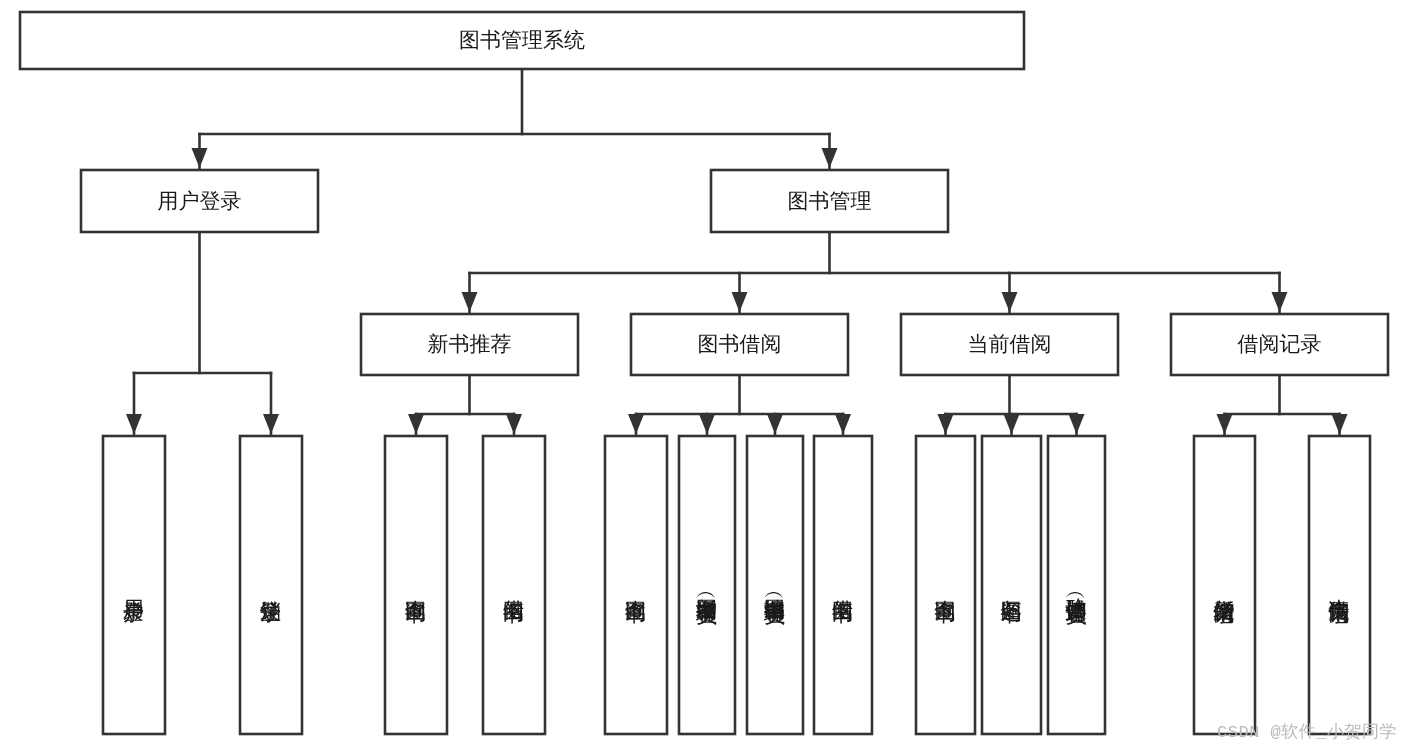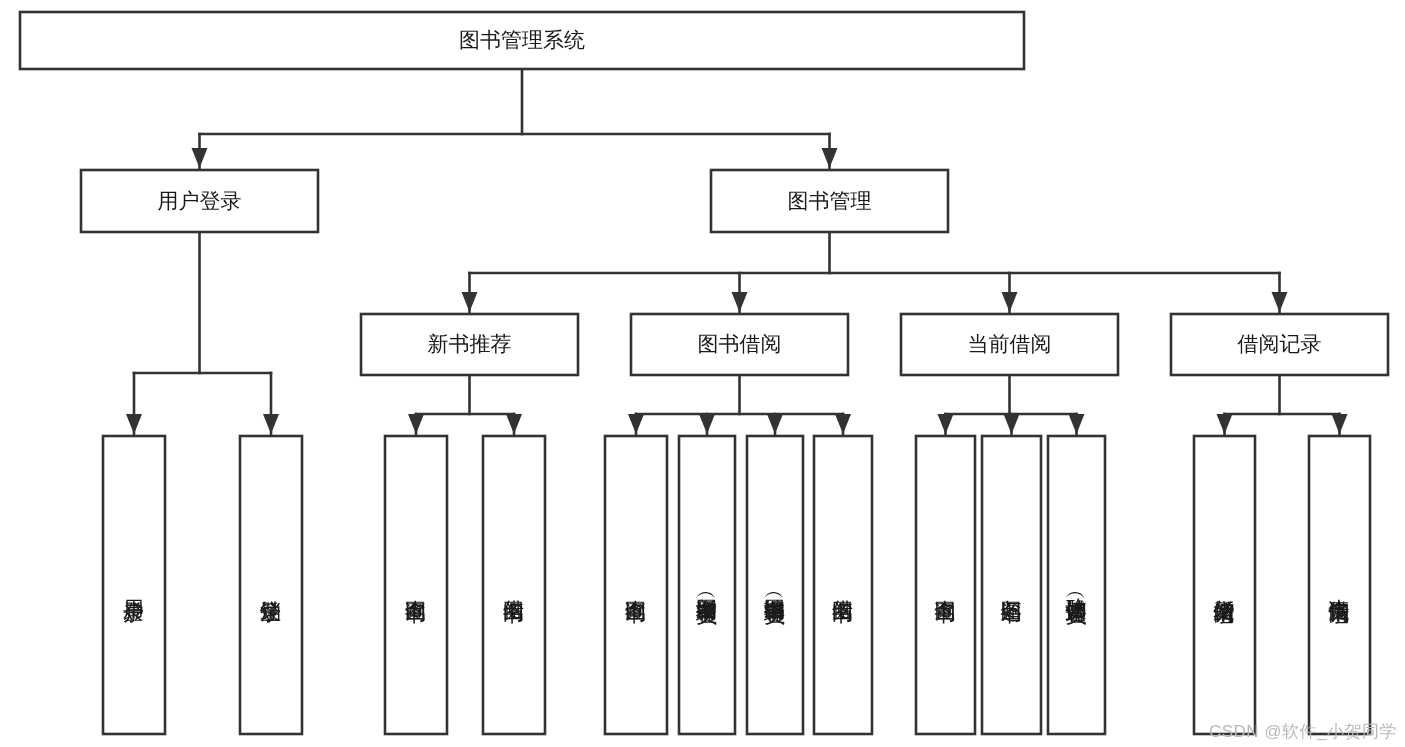--- a/index.html
+++ b/index.html
@@ -62,21 +62,21 @@
     align-items: center;
     justify-content: center;
     text-align: center;
     white-space: nowrap;
     pointer-events: none;
   }
   .watermark {
     position: absolute;
     right: 8px;
     bottom: 4px;
-    font-family: Liberation Sans, sans-serif;
+    font-family: Liberation Mono, monospace;
     font-size: 17px;
     color: #b9b9b9;
     white-space: nowrap;
     letter-spacing: 0.5px;
     text-align: right;
   }
 </style>
 </head>
 <body>
 

